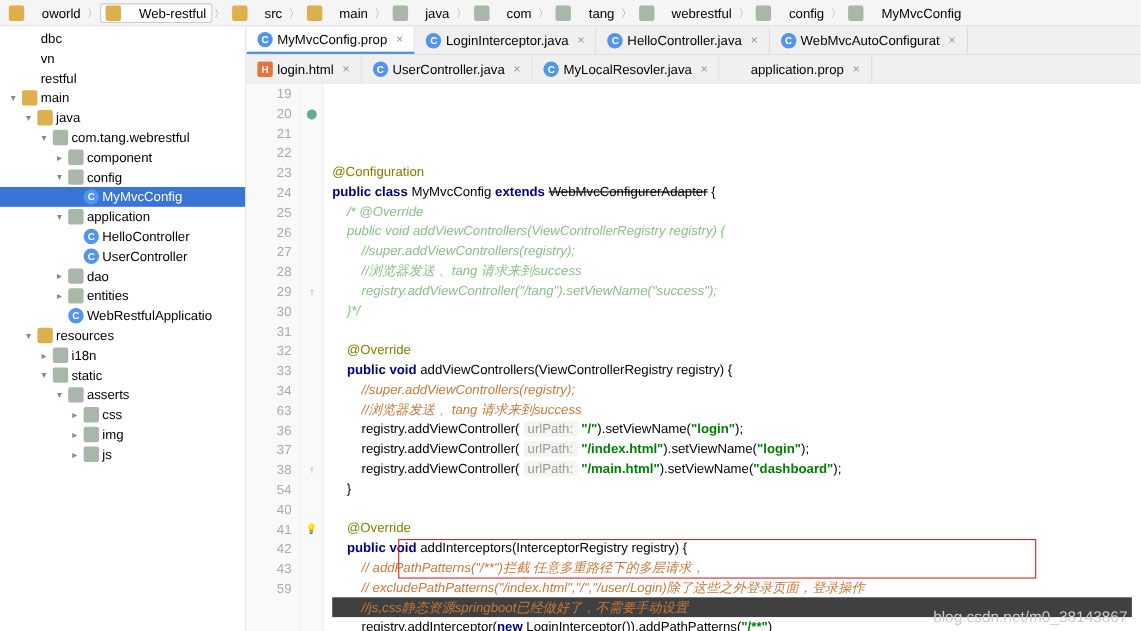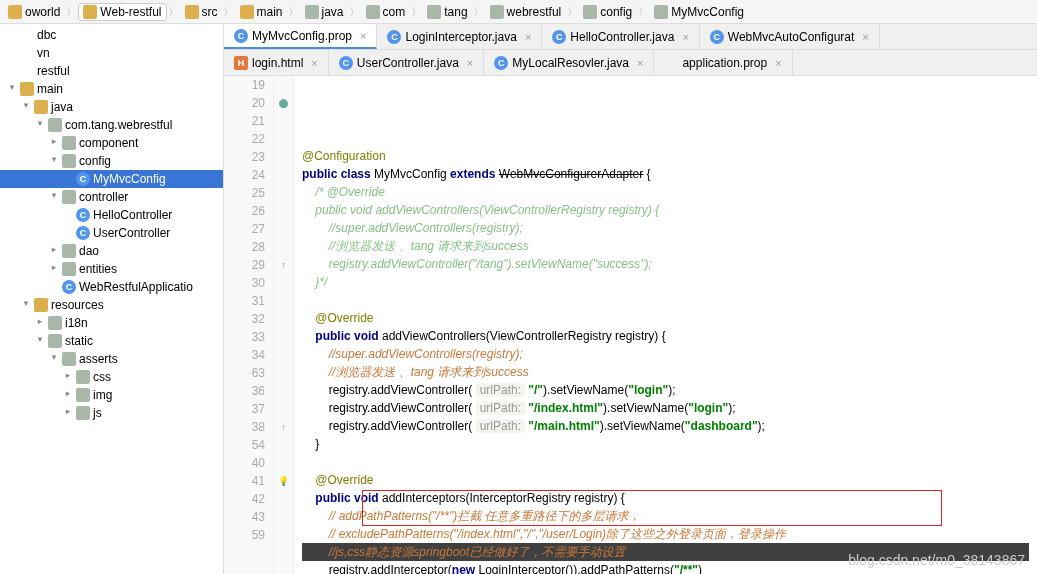--- a/index.html
+++ b/index.html
@@ -1,25 +1,25 @@
 <!DOCTYPE html>
 <html><head>
 <meta charset="utf-8">
 <style>
 *{margin:0;padding:0;box-sizing:border-box;font-family:'Segoe UI',Arial,sans-serif;font-size:12px}
 body{background:#fff;overflow:hidden;width:1037px;height:574px;position:relative}
 .breadcrumb{height:24px;background:#f5f5f5;display:flex;align-items:center;padding:0 4px;border-bottom:1px solid #ddd;gap:2px;overflow:hidden}
-.bc-item{display:flex;align-items:center;gap:3px;padding:1px 4px;white-space:nowrap}
+.bc-item{display:flex;align-items:center;gap:16px;padding:1px 4px;white-space:nowrap}
 .bc-item.active{background:#fff;border:1px solid #ccc;border-radius:3px}
 .bc-sep{color:#999;font-size:10px}
 .main-area{display:flex;height:550px}
 .sidebar{width:224px;background:#fff;border-right:1px solid #ddd;overflow:hidden}
 .project-title{padding:4px 8px;font-weight:bold;background:#f9f9f9;border-bottom:1px solid #eee}
 .tree{padding:2px 0}
-.tree-item{display:flex;padding:2px 4px;gap:3px;white-space:nowrap;cursor:pointer}
+.tree-item{display:flex;align-items:center;padding:2px 4px;gap:3px;white-space:nowrap;cursor:pointer}
 .tree-item.selected{background:#3875d7;color:#fff}
 .tree-indent{display:inline-block}
 .exp{width:10px;text-align:center;color:#888;font-size:9px}
 .editor-area{flex:1;display:flex;flex-direction:column;overflow:hidden}
 .tab-row{height:26px;background:#f0f0f0;display:flex;align-items:stretch;border-bottom:1px solid #ddd;overflow:hidden}
 .tab{display:flex;align-items:center;gap:4px;padding:0 10px;border-right:1px solid #ddd;background:#f0f0f0;cursor:pointer;white-space:nowrap}
 .tab.active{background:#fff;border-bottom:2px solid #4a90d9}
 .tab-close{color:#999;font-size:11px;margin-left:4px}
 .code-area{flex:1;display:flex;background:#fff;font-family:'Consolas','Monaco',monospace;font-size:13px;overflow:hidden}
 .gutter{width:50px;background:#f9f9f9;border-right:1px solid #eee;text-align:right;padding:0 8px;color:#aaa;line-height:18px}
@@ -151,21 +151,21 @@
         <div class="tree-item selected">
           <span class="tree-indent" style="width: 56px;"></span>
           <span class="exp"></span>
           <span class="ic ic-c">C</span>
           <span>MyMvcConfig</span>
         </div>
         <div class="tree-item">
           <span class="tree-indent" style="width: 42px;"></span>
           <span class="exp">▾</span>
           <span class="ic ic-pkg"></span>
-          <span>controller</span>
+          <span>application</span>
         </div>
         <div class="tree-item">
           <span class="tree-indent" style="width: 56px;"></span>
           <span class="exp"></span>
           <span class="ic ic-c">C</span>
           <span>HelloController</span>
         </div>
         <div class="tree-item">
           <span class="tree-indent" style="width: 56px;"></span>
           <span class="exp"></span>

